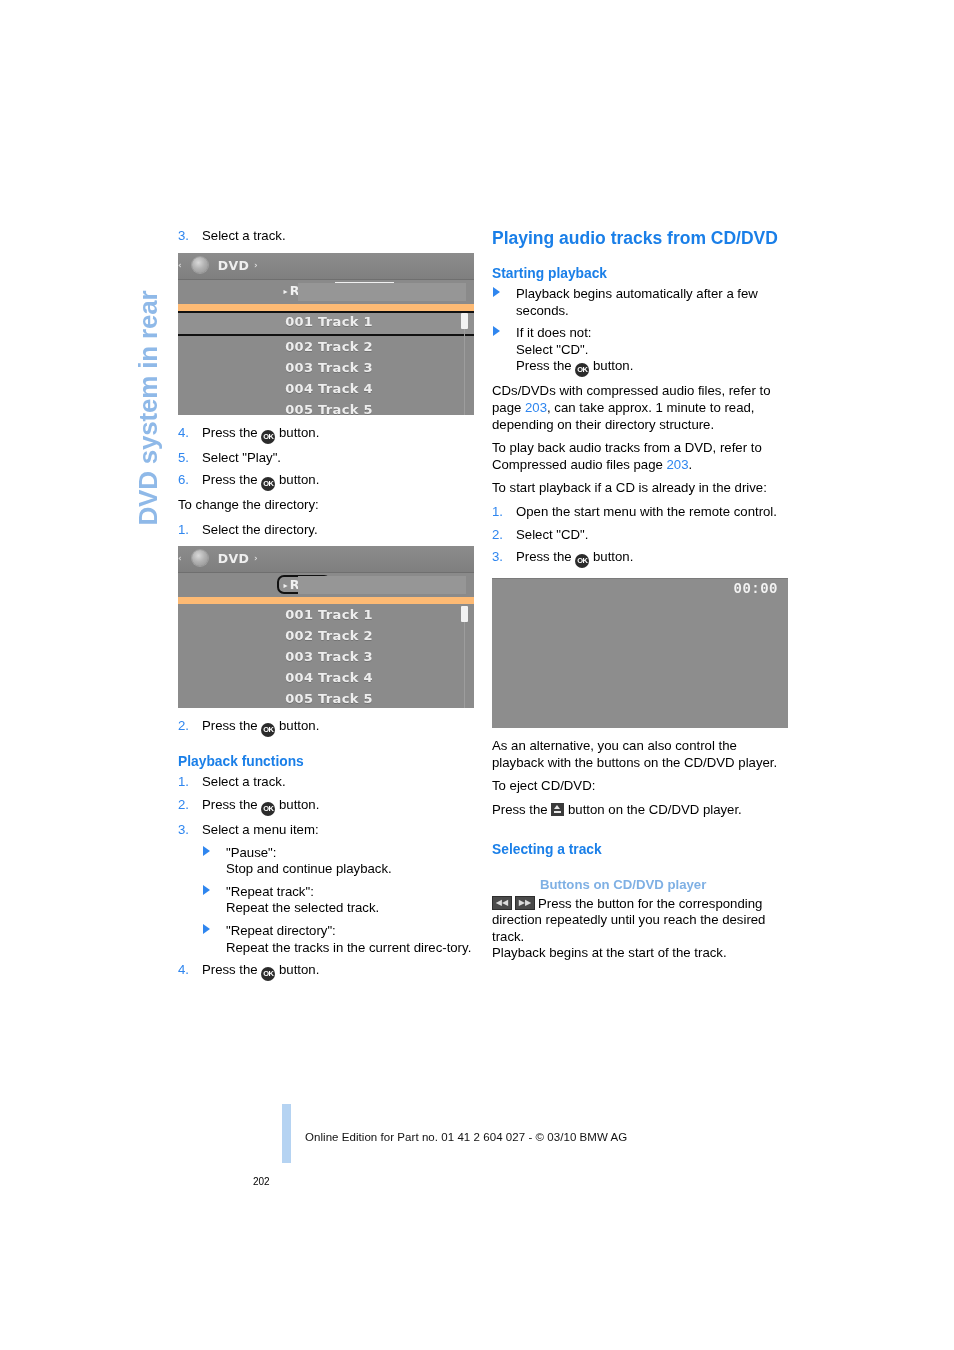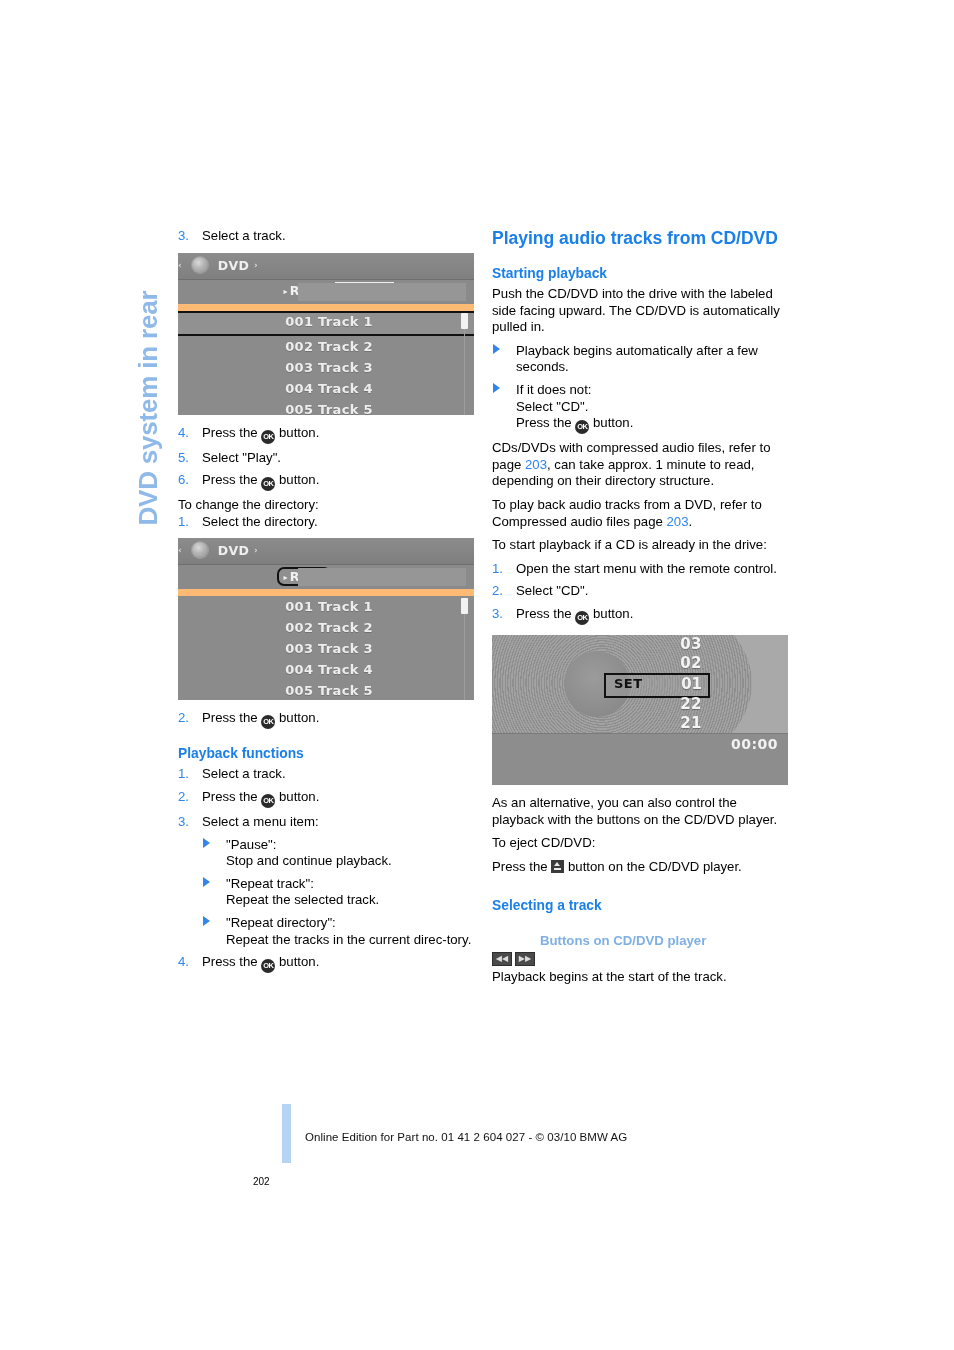--- a/index.html
+++ b/index.html
@@ -48,21 +48,21 @@
   .col-left  { left: 178px; }
   .col-right { left: 492px; }
 
   
   .para {
     font-size: 13.2px;
     line-height: 16.6px;
     margin: 0 0 7px 0;
     color: #000;
   }
-  .para.tight { margin-bottom: 0; }
+  .para.tight { margin-bottom: 8px; }
   .para.nogap { margin-bottom: 0; }
 
   .h1 {
     font-size: 17.5px;
     font-weight: bold;
     line-height: 21px;
     color: #1a7fe8;
     margin: 0 0 16px 0;
   }
   .h2 {
@@ -365,20 +365,21 @@
     font-size: 15px;
     font-weight: bold;
     color: #f4f4f4;
     text-shadow: 0 1px 1px rgba(0,0,0,0.35);
   }
   .cd-footer {
     height: 24px;
     background: #8d8d8d;
     position: relative;
     border-top: 1px solid #7b7b7b;
+    font-family: Liberation Mono, monospace;
   }
   .cd-time {
     position: absolute;
     right: 10px; top: 2px;
     font-size: 14px;
     font-weight: bold;
     color: #f2f2f2;
     letter-spacing: 0.5px;
   }
 
@@ -573,21 +574,20 @@
   </div>
 
 </div>
 
 <div class="col col-right">
 
   <h1 class="h1">Playing audio tracks from CD/DVD</h1>
 
   <h2 class="h2">Starting playback</h2>
 
-  <p class="para">Push the CD/DVD into the drive with the labeled side facing upward. The CD/DVD is automatically pulled in.</p>
 
   <div class="bullet">
     <span class="bullet-mark"></span>
     <span>Playback begins automatically after a few seconds.</span>
   </div>
 
   <div class="bullet">
     <span class="bullet-mark"></span>
     <span>If it does not:</span><br>
     <span>Select "CD".</span><br>
@@ -609,52 +609,36 @@
     <span class="step-num">2.</span>
     <span class="step-body">Select "CD".</span>
   </div>
 
   <div class="step">
     <span class="step-num">3.</span>
     <span class="step-body"><span>Press the </span><span class="ok-btn">OK</span><span> button.</span></span>
   </div>
 
   <div class="shot" style="height:150px;margin-top:10px;">
-    <div class="cd-body">
-      <div class="cd-disc"></div>
-      <div class="cd-hub"></div>
-      <div class="cd-numcol">
-        <div class="cd-num">03</div>
-        <div class="cd-num">02</div>
-      </div>
-      <div class="cd-setrow">
-        <span class="lbl">SET</span>
-        <span class="val">01</span>
-      </div>
-      <div class="cd-numcol" style="top:60px;">
-        <div class="cd-num">22</div>
-        <div class="cd-num">21</div>
-      </div>
-    </div>
     <div class="cd-footer">
       <span class="cd-time">00:00</span>
     </div>
   </div>
 
   <p class="para">As an alternative, you can also control the playback with the buttons on the CD/DVD player.</p>
 
   <p class="para">To eject CD/DVD:</p>
 
   <p class="para"><span>Press the </span><span class="eject-btn"></span><span> button on the CD/DVD player.</span></p>
 
   <h2 class="h2" style="margin-top:22px;">Selecting a track</h2>
 
   <h3 class="h3" style="margin-top:18px;">Buttons on CD/DVD player</h3>
 
-  <p class="para nogap"><span class="skip-btn"><span class="g">◀◀</span></span><span class="skip-btn"><span class="g">▶▶</span></span></p>
+  <p class="para nogap"><span class="skip-btn"><span class="g">◀◀</span></span><span class="skip-btn"><span class="g">▶▶</span></span><span>Press the button for the corresponding direction repeatedly until you reach the desired track.</span></p>
 
   <p class="para">Playback begins at the start of the track.</p>
 
 </div>
 
 <div class="page-num">202</div>
 <div class="footer-bar"></div>
 <div class="footer-note">Online Edition for Part no. 01 41 2 604 027 - © 03/10 BMW AG</div>
 
 </body></html>

